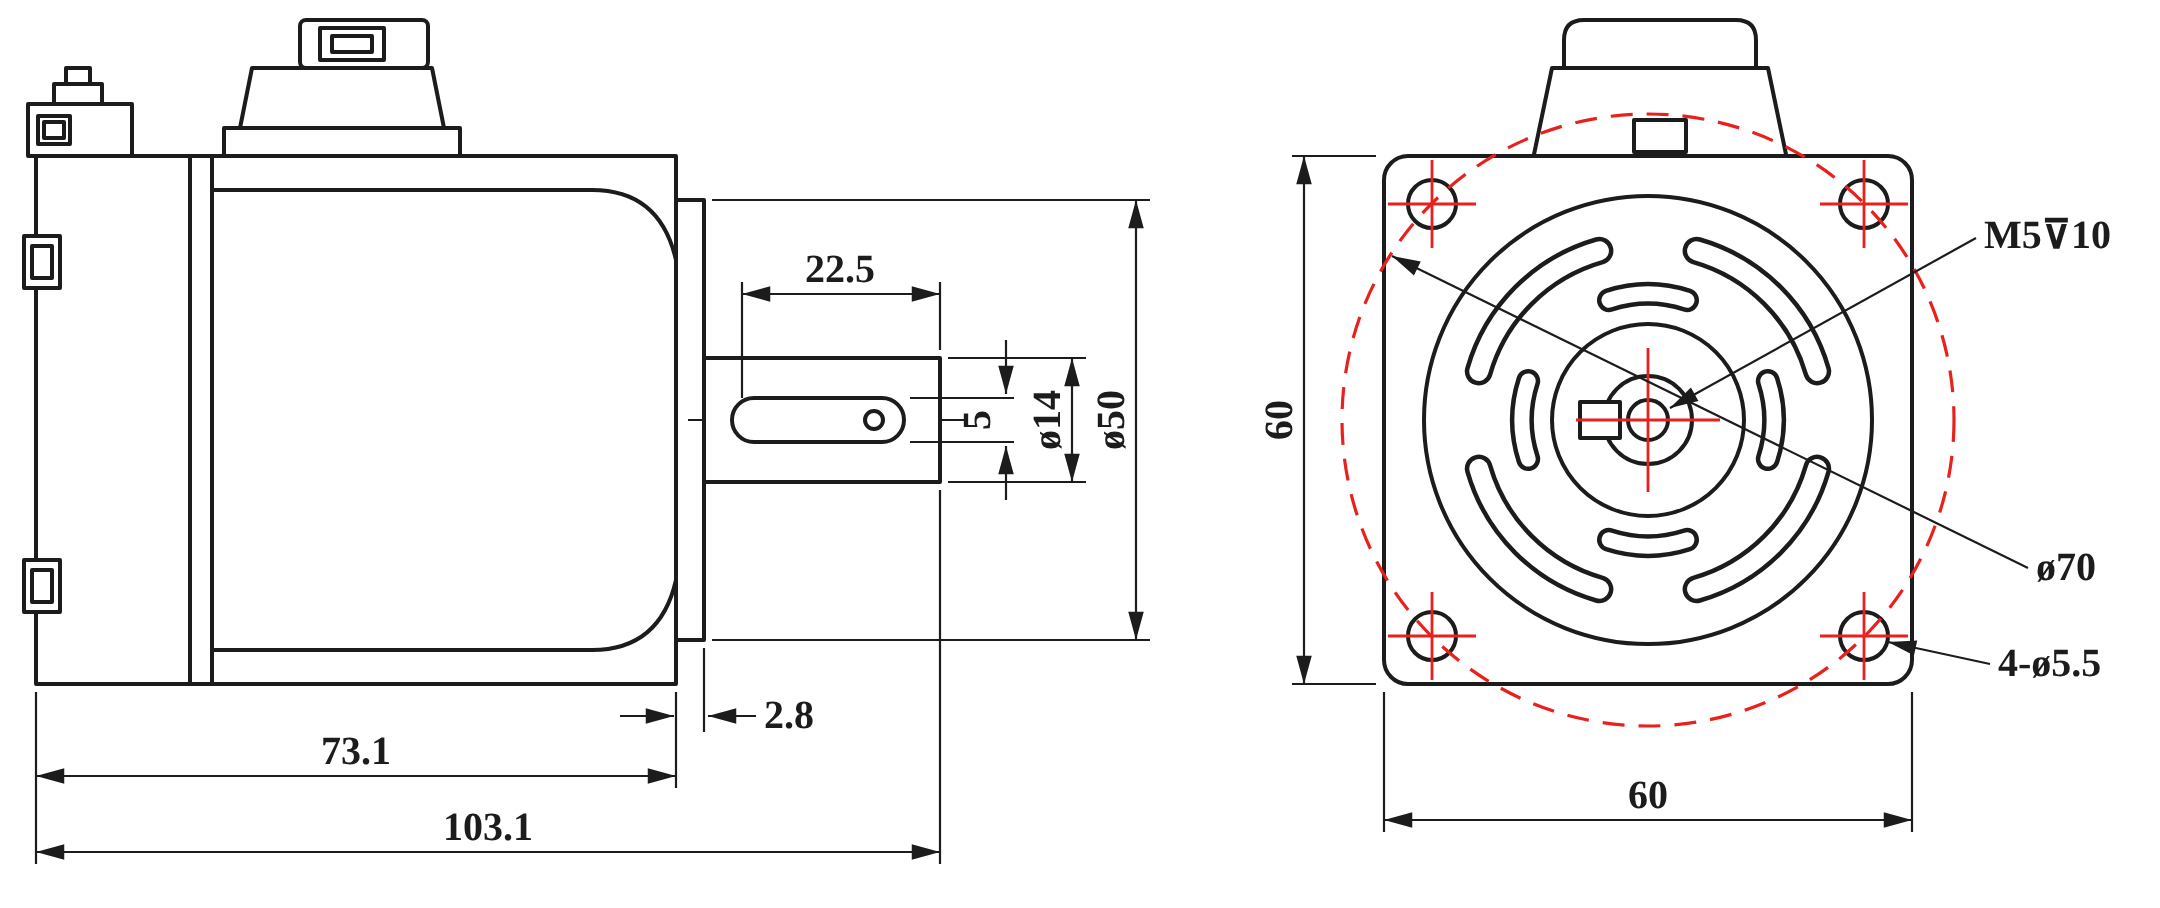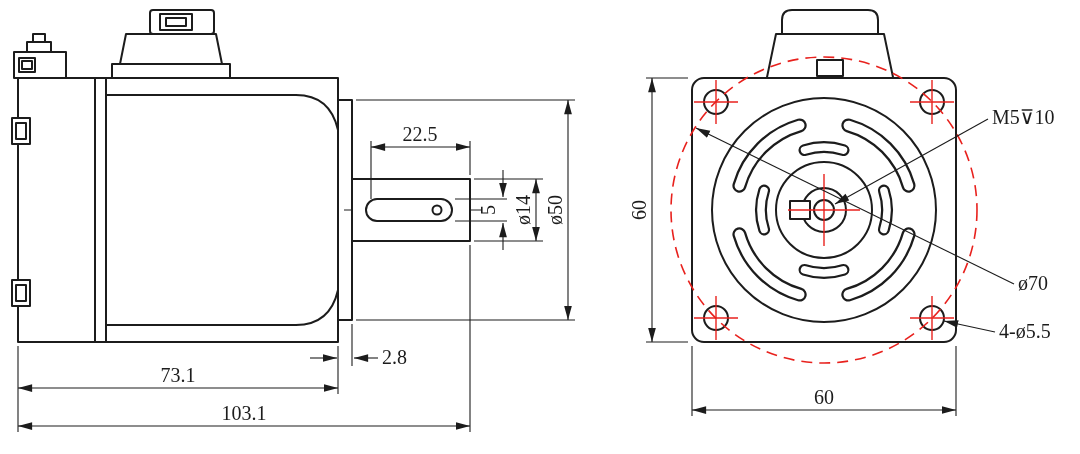--- a/index.html
+++ b/index.html
@@ -1,17 +1,17 @@
 <!DOCTYPE html>
 <html style="--line: #1c1c1c; --accent: #e8211d; --bg: #ffffff;"><head>
 <meta charset="utf-8">
 <style>
   :root { --line:#1c1c1c; --accent:#e8211d; --bg:#ffffff; }
   html,body{margin:0;padding:0;background:#fff;}
-  .canvas{width:1080px;height:454px;background:var(--bg);position:relative;overflow:hidden;}
+  .canvas{width:1080px;height:454px;background:var(--bg);position:relative;overflow:hidden;font-weight:bold;}
   svg{display:block;}
   .g2 {stroke:var(--line);stroke-width:2;fill:none;stroke-linejoin:round;stroke-linecap:round;}
   .g2f{stroke:var(--line);stroke-width:2;fill:#fff;stroke-linejoin:round;}
   .g1 {stroke:var(--line);stroke-width:1.1;fill:none;}
   .cl {stroke:var(--line);stroke-width:1;fill:none;stroke-dasharray:14 4 3 4;}
   .red1{stroke:var(--accent);stroke-width:1.4;fill:none;}
   .redd{stroke:var(--accent);stroke-width:1.6;fill:none;stroke-dasharray:11 7;}
   .sb-o {stroke:var(--line);stroke-width:14;fill:none;stroke-linecap:round;}
   .sb-i {stroke:#fff;stroke-width:9.5;fill:none;stroke-linecap:round;}
   .sb2-o{stroke:var(--line);stroke-width:12;fill:none;stroke-linecap:round;}

